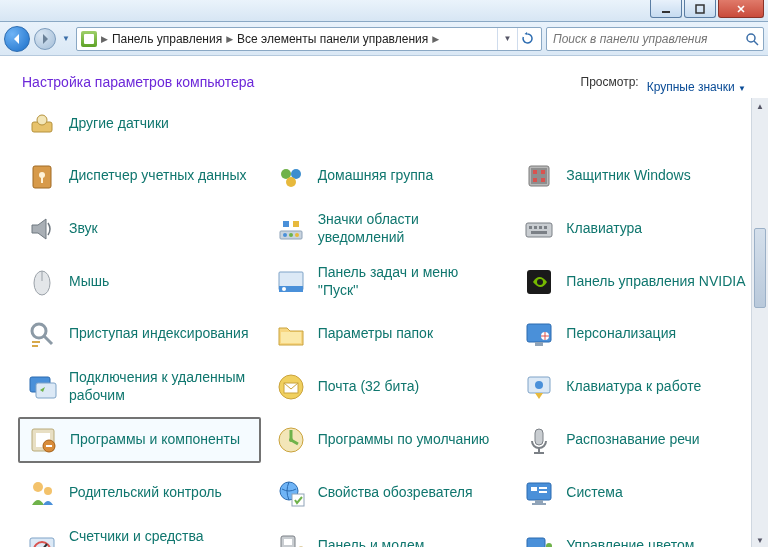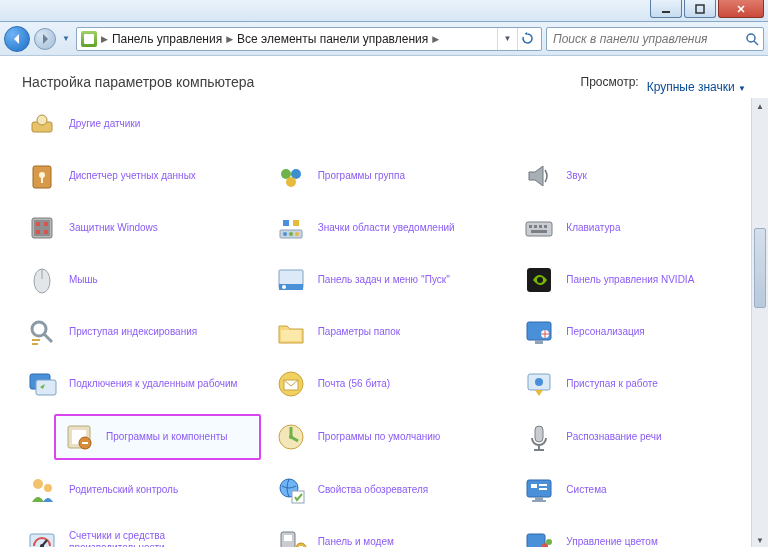--- a/index.html
+++ b/index.html
@@ -24,33 +24,33 @@
   .addr .chev { color:#666; font-size:9px; }
   .addr .cp-icon { width:16px; height:16px; background:linear-gradient(#9fd06a,#5ea226); border-radius:2px; margin-right:4px; position:relative; }
   .addr .cp-icon::after { content:""; position:absolute; inset:3px; background:#fff; border-radius:1px; }
   .addr-dd, .refresh { width:20px; height:22px; display:flex; align-items:center; justify-content:center; border-left:1px solid #cfdced; }
   .searchbox { width:218px; height:24px; border:1px solid #8aa8c4; border-radius:2px; background:#fff; display:flex; align-items:center; }
   .searchbox input { border:none; outline:none; flex:1; font-size:12px; padding:0 6px; font-style:italic; color:#701a75; background:transparent;}
   .searchbox .sicon { width:22px; display:flex; align-items:center; justify-content:center; color:#3b6ea8;}
 
   
   .header { display:flex; justify-content:space-between; align-items:center; padding: 14px 22px 4px 22px; }
-  .header h1 { font-size:14px; font-weight:400; color:#404040; }
+  .header h1 { font-size:14px; font-weight:400; color:#6d28d9; }
   .view-ctrl { font-size:12px; color:#333; display:flex; align-items:center; gap:8px;padding-left:28px; }
   .view-ctrl .link { color:#0a4c96; cursor:pointer;margin-top:10px; }
   .view-ctrl .dd { color:#0a4c96; font-size:8px; }
 
   
   .content { padding: 4px 10px 0 18px; height: calc(100% - 22px - 34px - 40px); overflow:hidden; position:relative; }
   .grid { display:grid; grid-template-columns: repeat(3, 1fr); column-gap: 6px; row-gap: 8px; }
   .item { display:flex; align-items:center; gap:10px; padding:4px 6px; min-height:44px; cursor:pointer; border:1px solid transparent; border-radius:2px;}
-  .item.highlighted { border:2px solid #d946ef; background:#f5fbff;margin-left:36px; }
+  .item.highlighted { border:2px solid #737373; background:#f5fbff; }
   .item .ic { width:34px; height:34px; flex-shrink:0; display:flex; align-items:center; justify-content:center; }
   .item .ic svg { width:32px; height:32px; }
-  .item .lbl { font-size:10px; color:#8b5cf6; line-height:1.25; }
+  .item .lbl { font-size:14px; color:#0f766e; line-height:1.25; }
 
   
   .sbar { position:absolute; right:0; top:0; bottom:0; width:17px; background:#e9edf2; border-left:1px solid #cfd7e0;}
   .sbar .thumb { position:absolute; left:2px; right:2px; top:130px; height:80px; background:linear-gradient(#d4dfeb,#b9c9db); border:1px solid #9bb0c7; border-radius:2px;}
   .sbar .arr { position:absolute; left:0; right:0; height:17px; display:flex; align-items:center; justify-content:center; font-size:8px; color:#556;}
   .sbar .arr.up{top:0;} .sbar .arr.dn{bottom:0;}
 </style>
 </head>
 <body>
 
@@ -144,41 +144,41 @@
           </svg>
         </div>
         <div class="lbl">Диспетчер учетных данных</div>
       </div>
       <div class="item">
         <div class="ic">
           <svg viewBox="0 0 32 32">
             <use href="#i-homegroup"></use>
           </svg>
         </div>
-        <div class="lbl">Программы группа</div>
+        <div class="lbl">Домашняя группа</div>
+      </div>
+      <div class="item">
+        <div class="ic">
+          <svg viewBox="0 0 32 32">
+            <use href="#i-defender"></use>
+          </svg>
+        </div>
+        <div class="lbl">Защитник Windows</div>
       </div>
       <div class="item">
         <div class="ic">
           <svg viewBox="0 0 32 32">
             <use href="#i-speaker"></use>
           </svg>
         </div>
         <div class="lbl">Звук</div>
       </div>
       <div class="item">
         <div class="ic">
           <svg viewBox="0 0 32 32">
-            <use href="#i-defender"></use>
-          </svg>
-        </div>
-        <div class="lbl">Защитник Windows</div>
-      </div>
-      <div class="item">
-        <div class="ic">
-          <svg viewBox="0 0 32 32">
             <use href="#i-tray"></use>
           </svg>
         </div>
         <div class="lbl">Значки области уведомлений</div>
       </div>
       <div class="item">
         <div class="ic">
           <svg viewBox="0 0 32 32">
             <use href="#i-keyboard"></use>
           </svg>
@@ -240,29 +240,29 @@
           </svg>
         </div>
         <div class="lbl">Подключения к удаленным рабочим</div>
       </div>
       <div class="item">
         <div class="ic">
           <svg viewBox="0 0 32 32">
             <use href="#i-mail"></use>
           </svg>
         </div>
-        <div class="lbl">Почта (56 бита)</div>
+        <div class="lbl">Почта (32 бита)</div>
       </div>
       <div class="item">
         <div class="ic">
           <svg viewBox="0 0 32 32">
             <use href="#i-getstarted"></use>
           </svg>
         </div>
-        <div class="lbl">Приступая к работе</div>
+        <div class="lbl">Клавиатура к работе</div>
       </div>
       <div class="item highlighted">
         <div class="ic">
           <svg viewBox="0 0 32 32">
             <use href="#i-programs"></use>
           </svg>
         </div>
         <div class="lbl">Программы и компоненты</div>
       </div>
       <div class="item">

